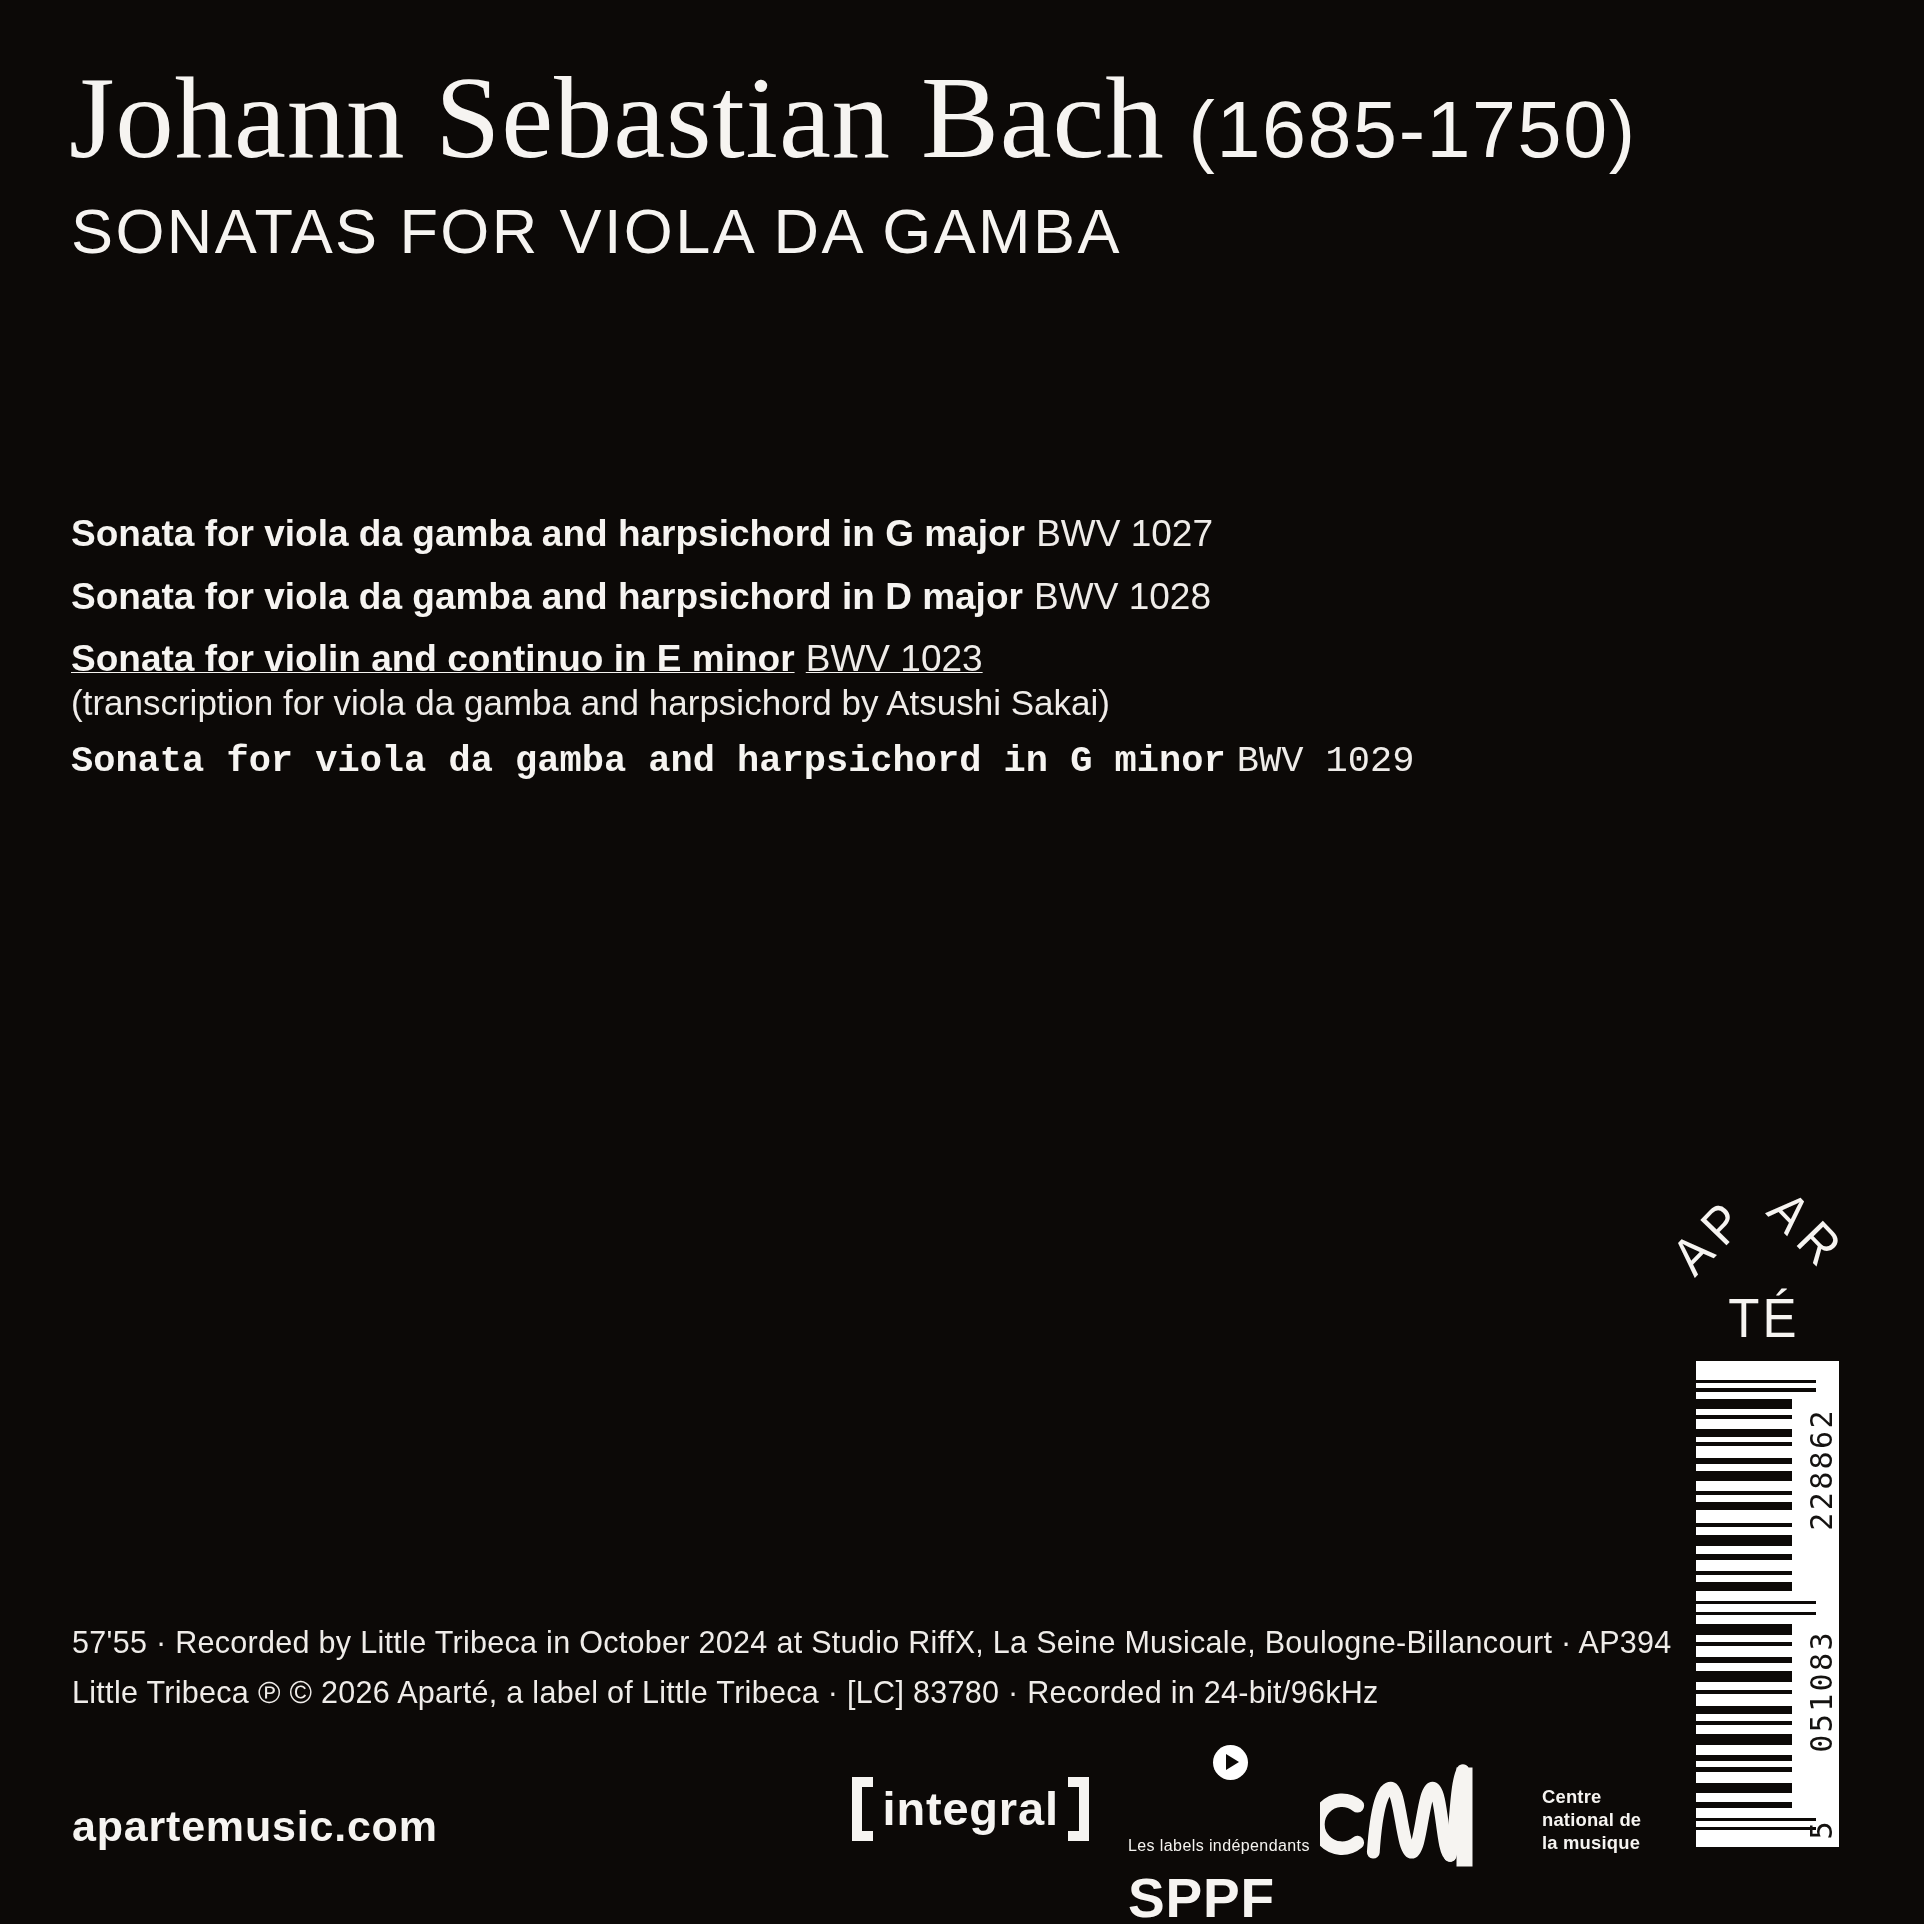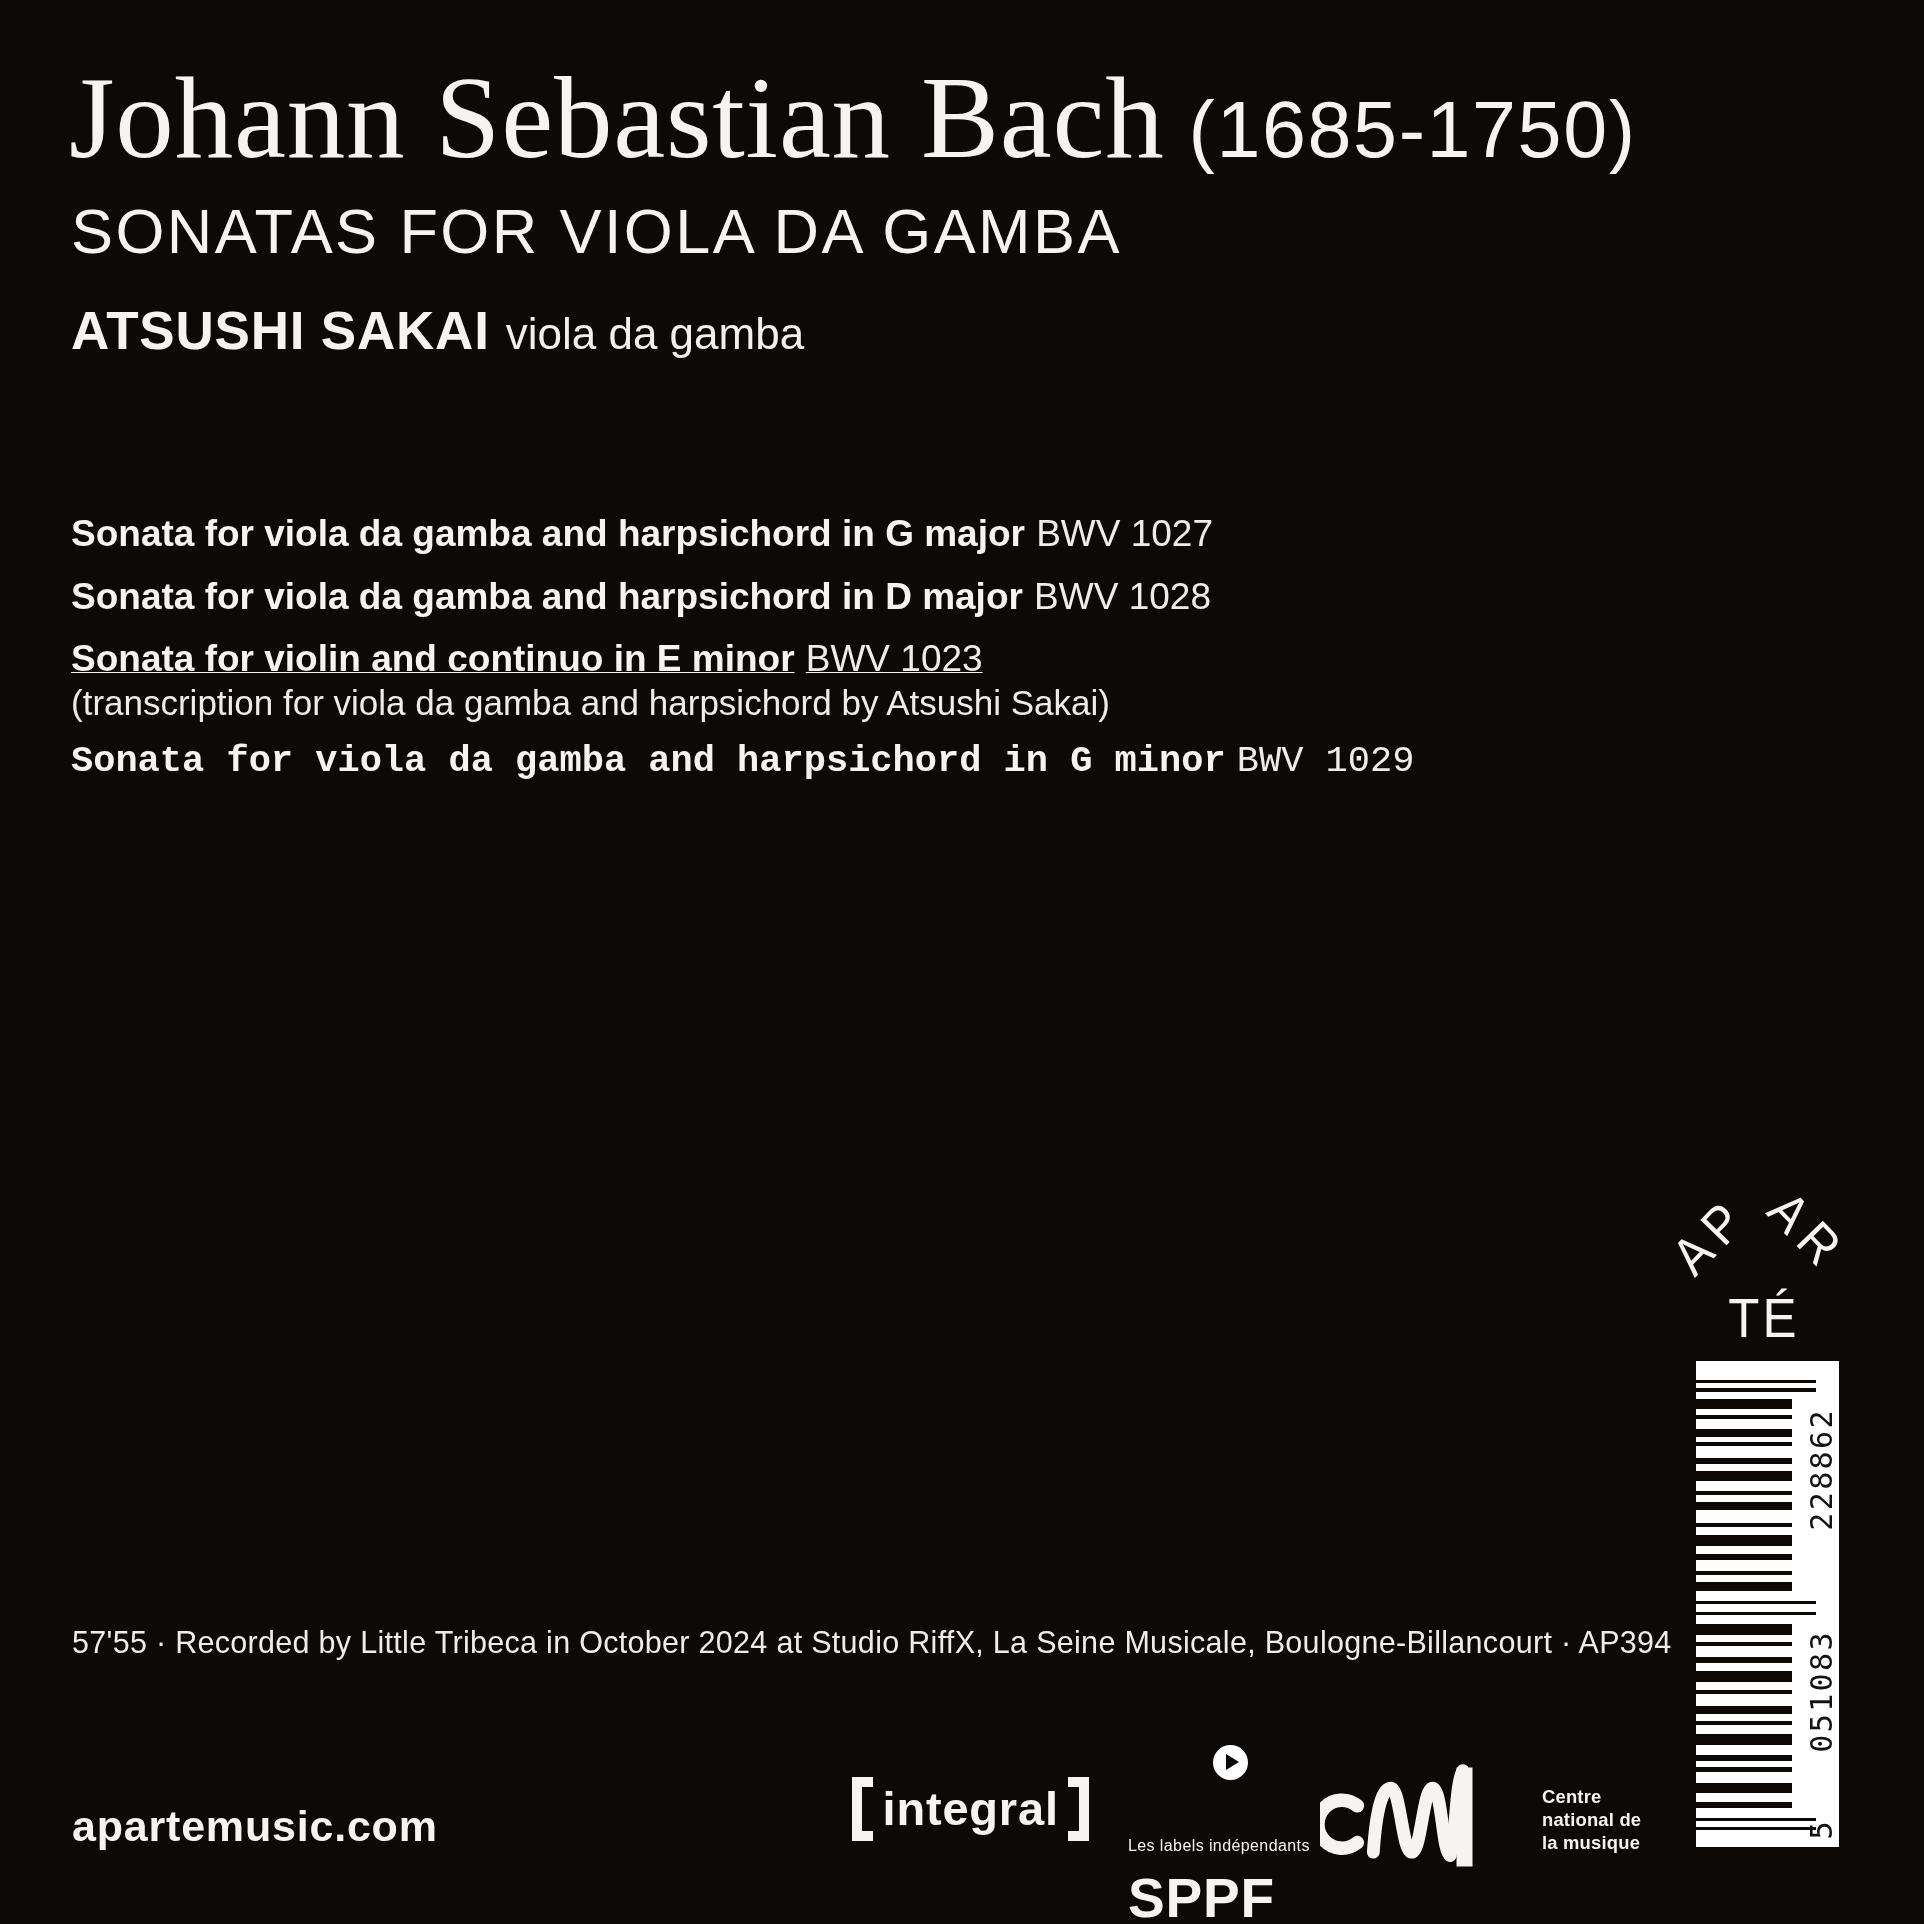--- a/index.html
+++ b/index.html
@@ -99,23 +99,20 @@
 </head>
 <body>
 
 <div class="cover">
 
   <div class="abs title-line">
     <span class="composer">Johann Sebastian Bach</span><span class="dates">(1685-1750)</span>
   </div>
   <div class="abs album-title">SONATAS FOR VIOLA DA GAMBA</div>
 
-  <div class="abs performer performer1">
-    <span class="pname">ATSUSHI SAKAI</span><span class="pinstr">viola da gamba</span>
-  </div>
 
   <div class="abs track track1">
     <span class="tt">Sonata for viola da gamba and harpsichord in G major</span><span class="bwv">BWV 1027</span>
   </div>
   <div class="abs track track2">
     <span class="tt">Sonata for viola da gamba and harpsichord in D major</span><span class="bwv">BWV 1028</span>
   </div>
   <div class="abs track track3">
     <span class="tt">Sonata for violin and continuo in E minor</span><span class="bwv">BWV 1023</span>
   </div>
@@ -163,20 +160,21 @@
         <div class="bar" style="height: 6.4px; margin-bottom: 9.6px;"></div>
         <div class="bar guard" style="height: 3.2px; margin-bottom: 6.4px;"></div>
         <div class="bar guard" style="height: 3.2px; margin-bottom: 0px;"></div>
       </div>
     <div class="bc-num g2">228862</div>
     <div class="bc-num g1">051083</div>
     <div class="bc-num first">5</div>
   </div>
 
   <div class="abs credits credits1">57'55 · Recorded by Little Tribeca in October 2024 at Studio RiffX, La Seine Musicale, Boulogne-Billancourt · AP394</div>
+  <div class="abs credits credits2">Little Tribeca ℗ © 2026 Aparté, a label of Little Tribeca · [LC] 83780 · Recorded in 24-bit/96kHz</div>
 
   <div class="abs website">apartemusic.com</div>
 
   <div class="abs integral">
     <div class="br br-l"></div>
     <div class="word">integral</div>
     <div class="br br-r"></div>
   </div>
 
   <div class="abs sppf-icon">

